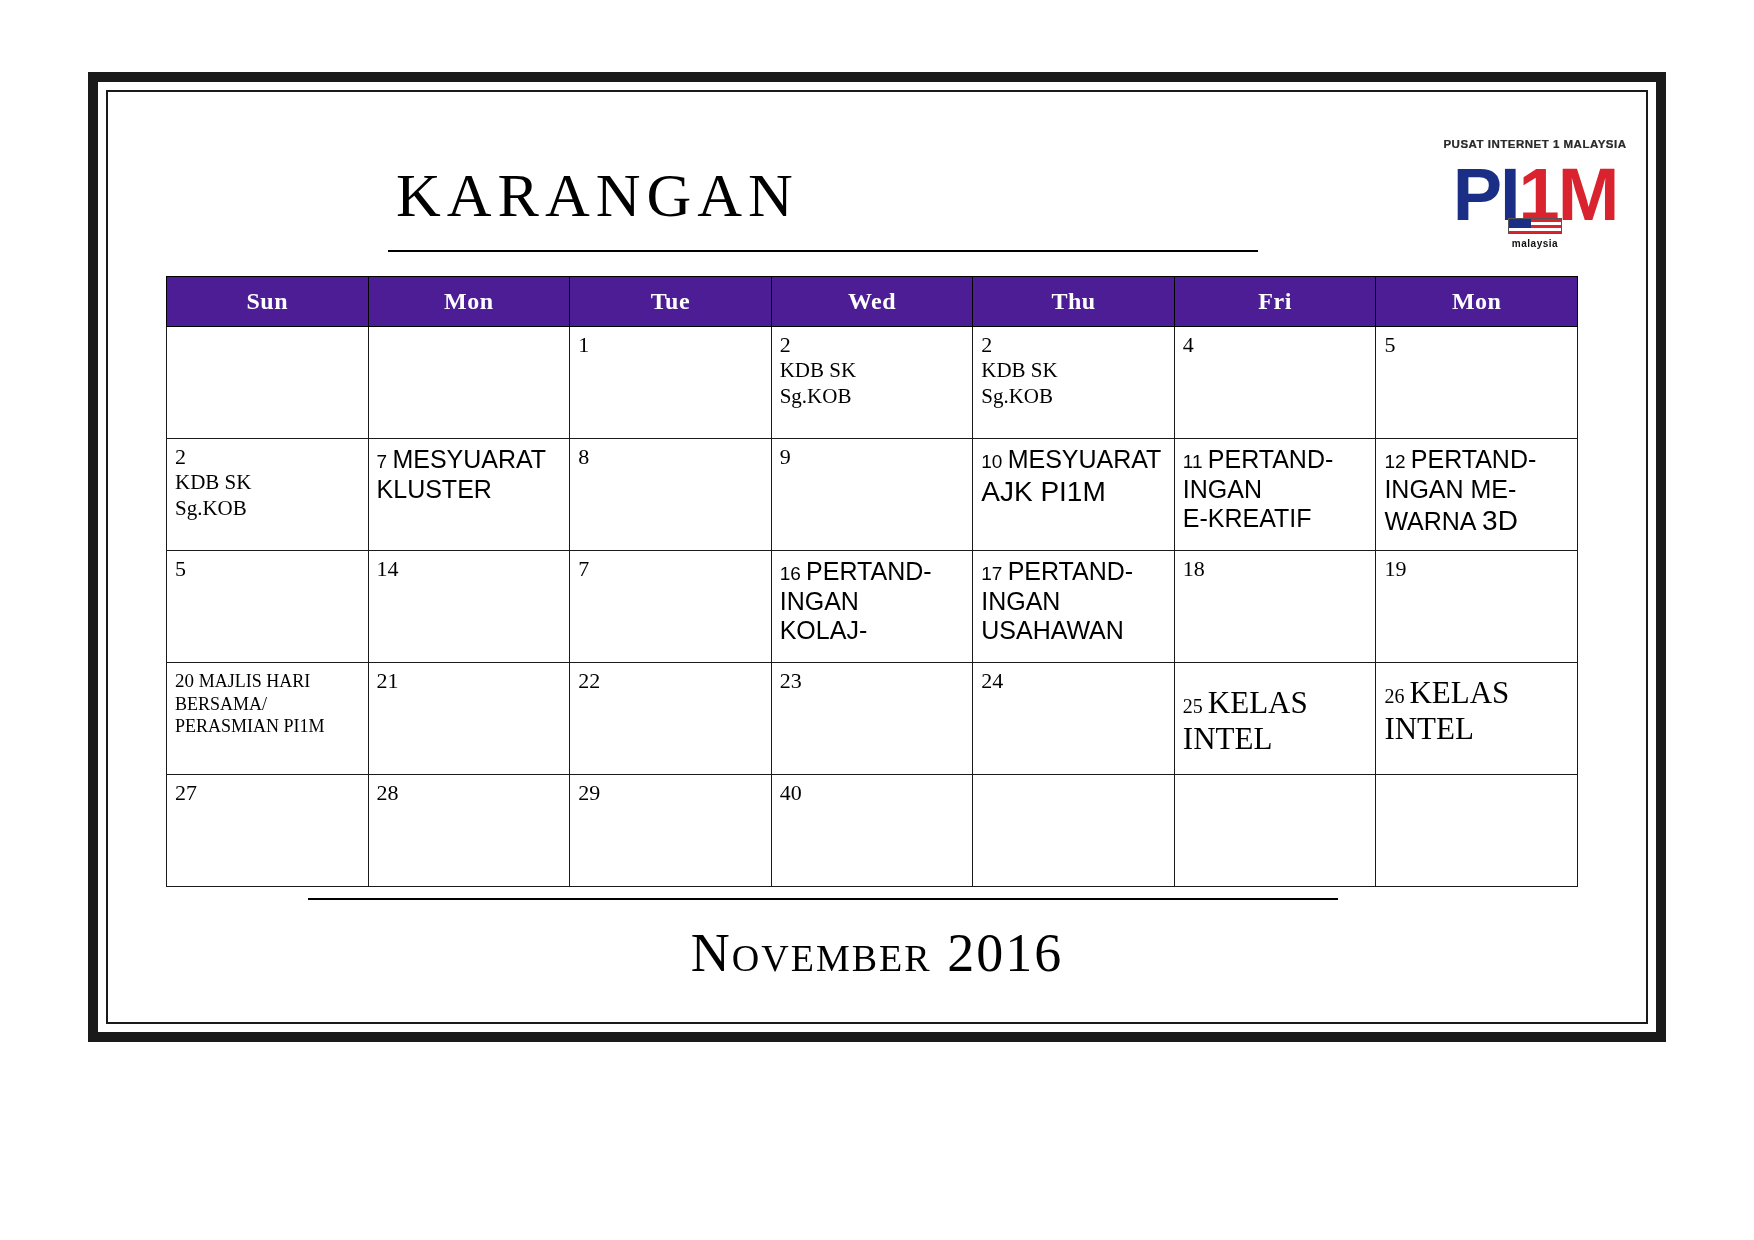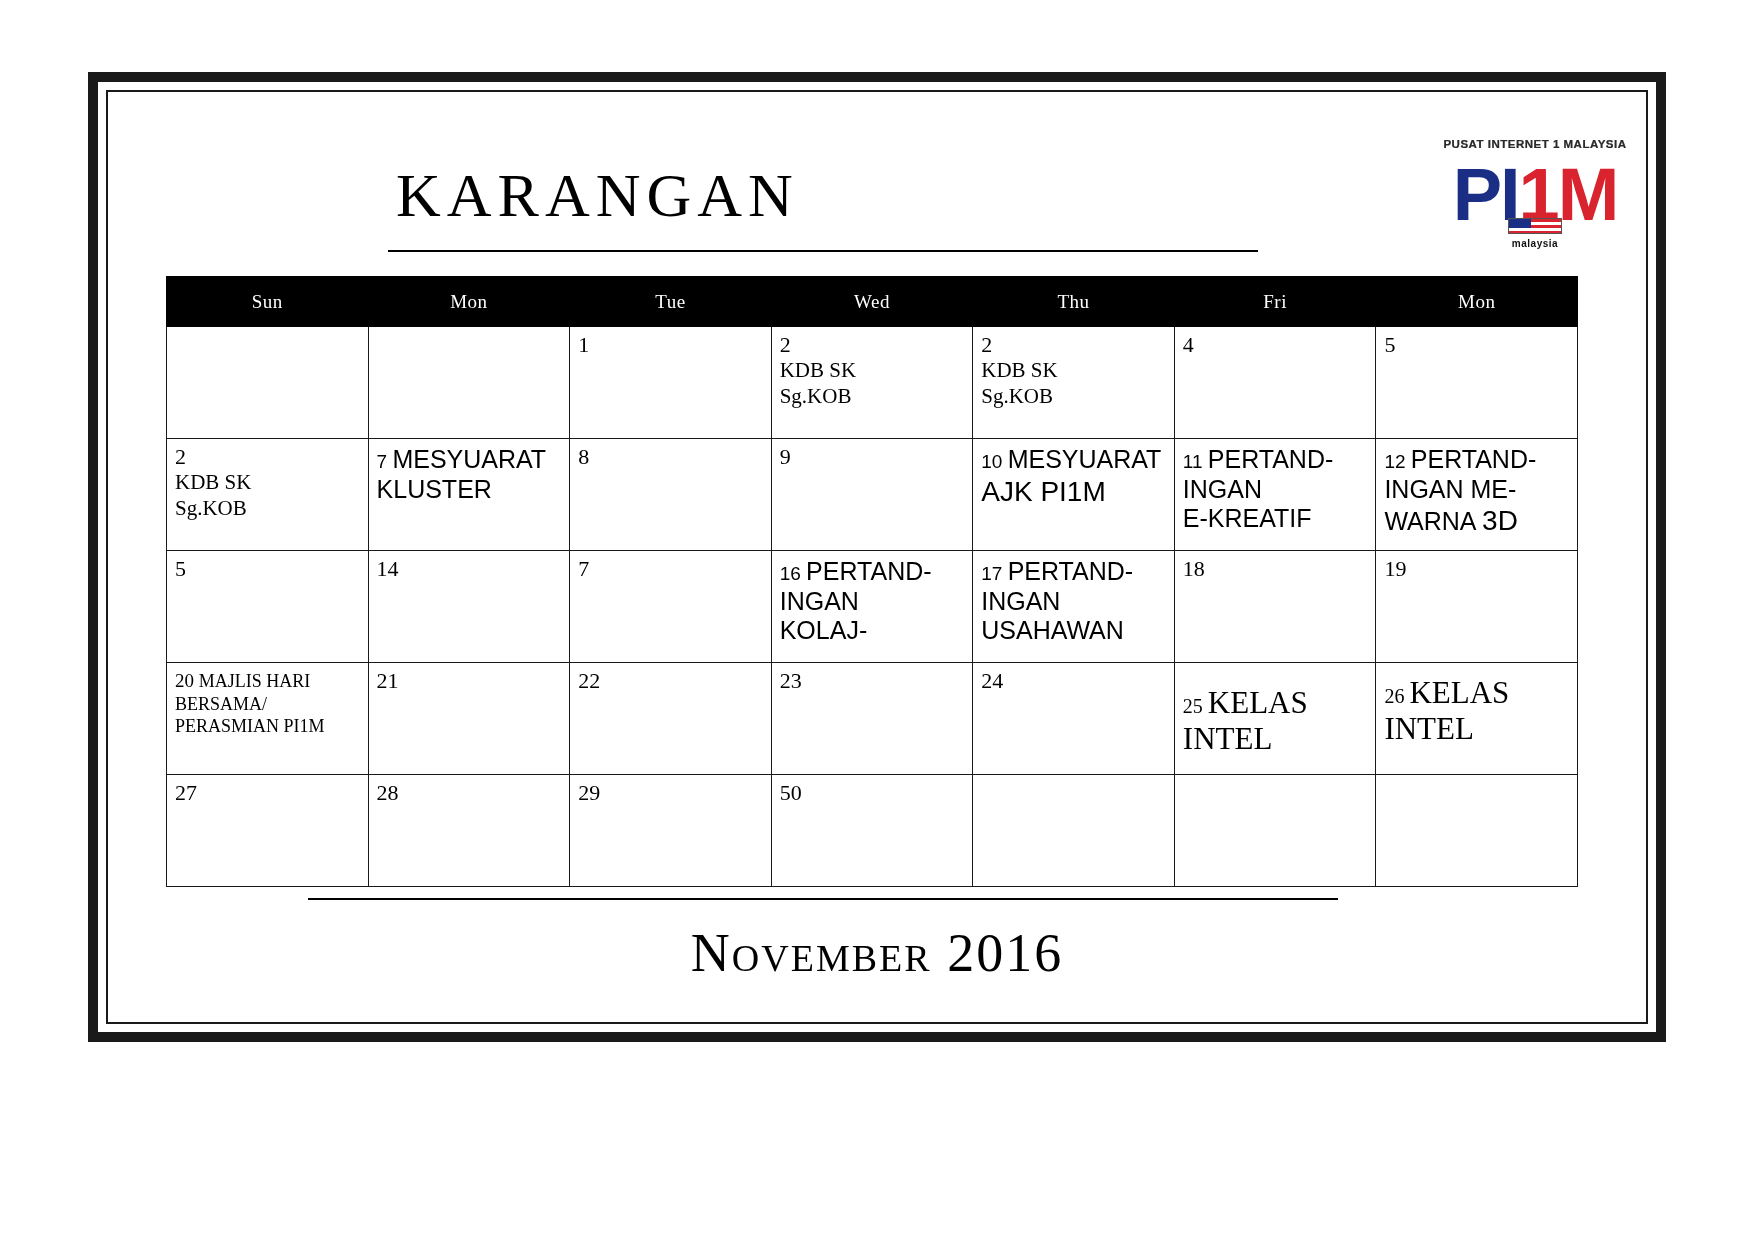--- a/index.html
+++ b/index.html
@@ -144,24 +144,24 @@
   
   .calendar {
     position: absolute;
     left: 50px;
     top: 176px;
     width: 1412px;
     border-collapse: collapse;
     table-layout: fixed;
   }
   .calendar th {
-    background: #000000;
+    background: #4c1d95;
     color: #ffffff;
-    font-size: 19px;
-    font-weight: normal;
+    font-size: 24px;
+    font-weight: bold;
     font-family: "Liberation Serif", serif;
     height: 47px;
     text-align: center;
     vertical-align: middle;
     letter-spacing: 0.5px;
     border: 1px solid #000;
   }
   .calendar td {
     border: 1px solid #1a1a1a;
     width: 201.7px;
@@ -401,21 +401,21 @@
               <td>
                 <div class="daynum">27</div>
               </td>
               <td>
                 <div class="daynum">28</div>
               </td>
               <td>
                 <div class="daynum">29</div>
               </td>
               <td>
-                <div class="daynum">50</div>
+                <div class="daynum">40</div>
               </td>
               <td></td>
               <td></td>
               <td></td>
             </tr>
           </tbody>
       </table>
 
       <div class="footer-rule"></div>
       <div class="footer-title">November 2016</div>

